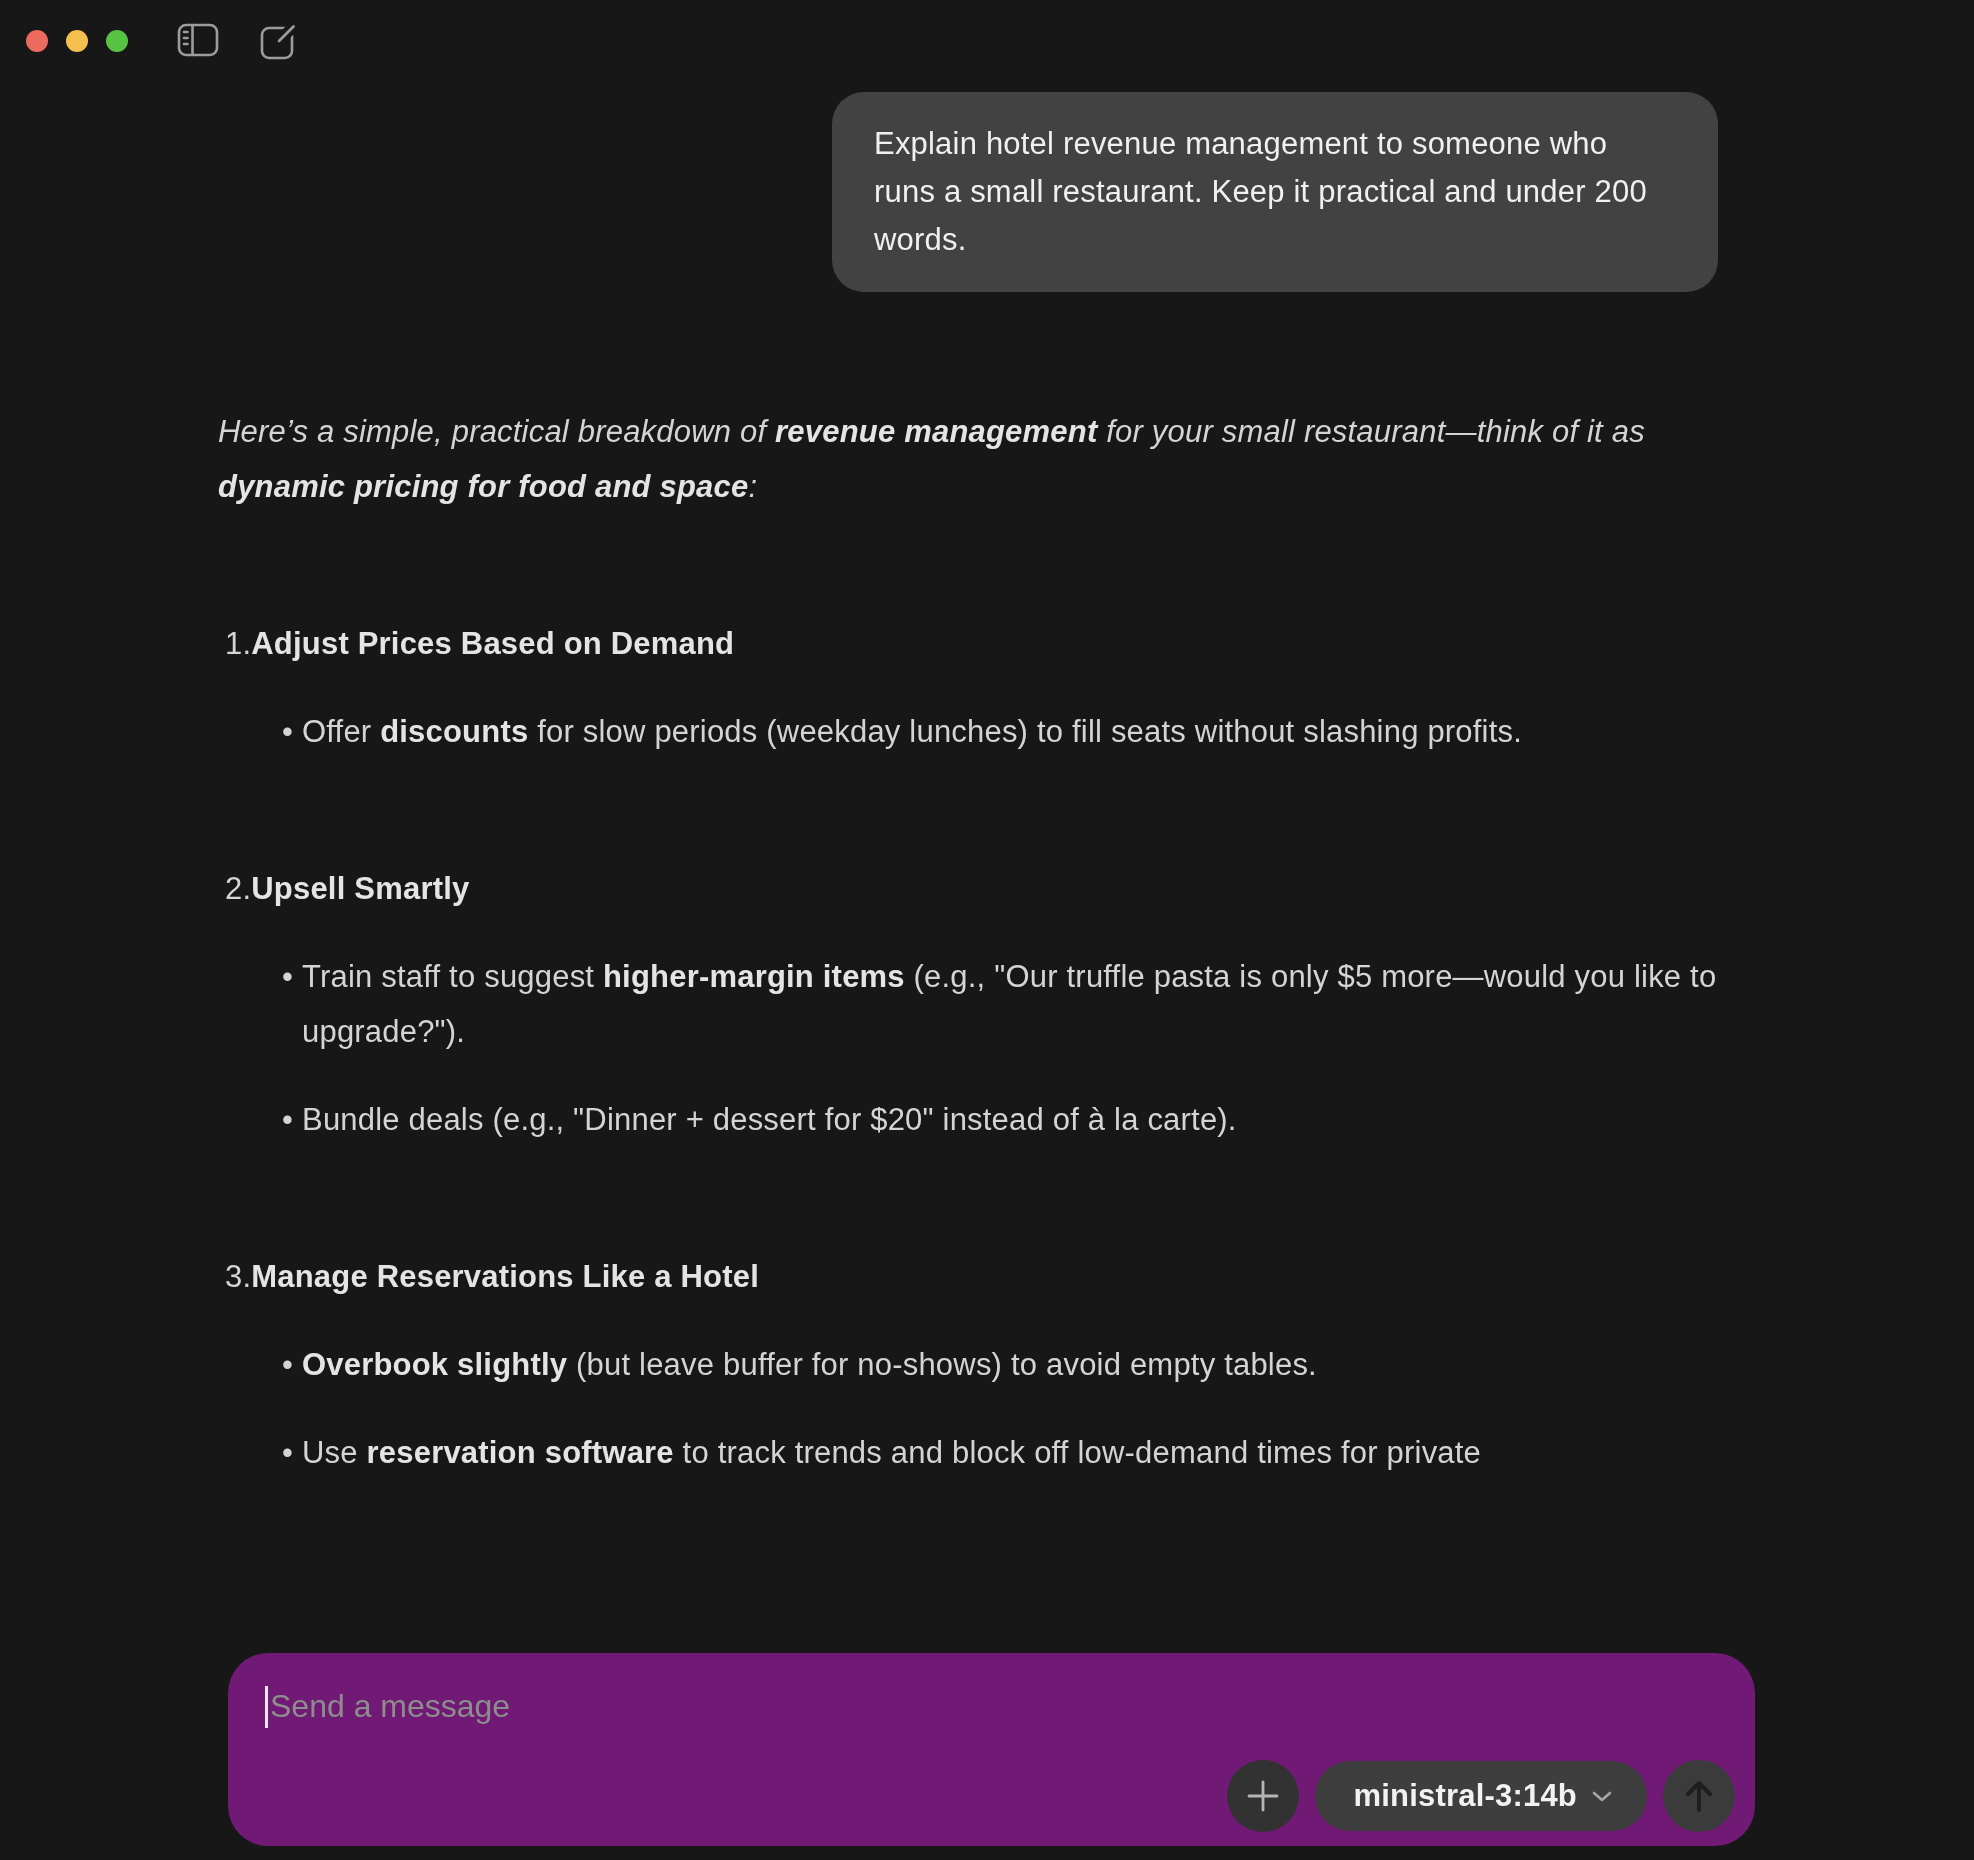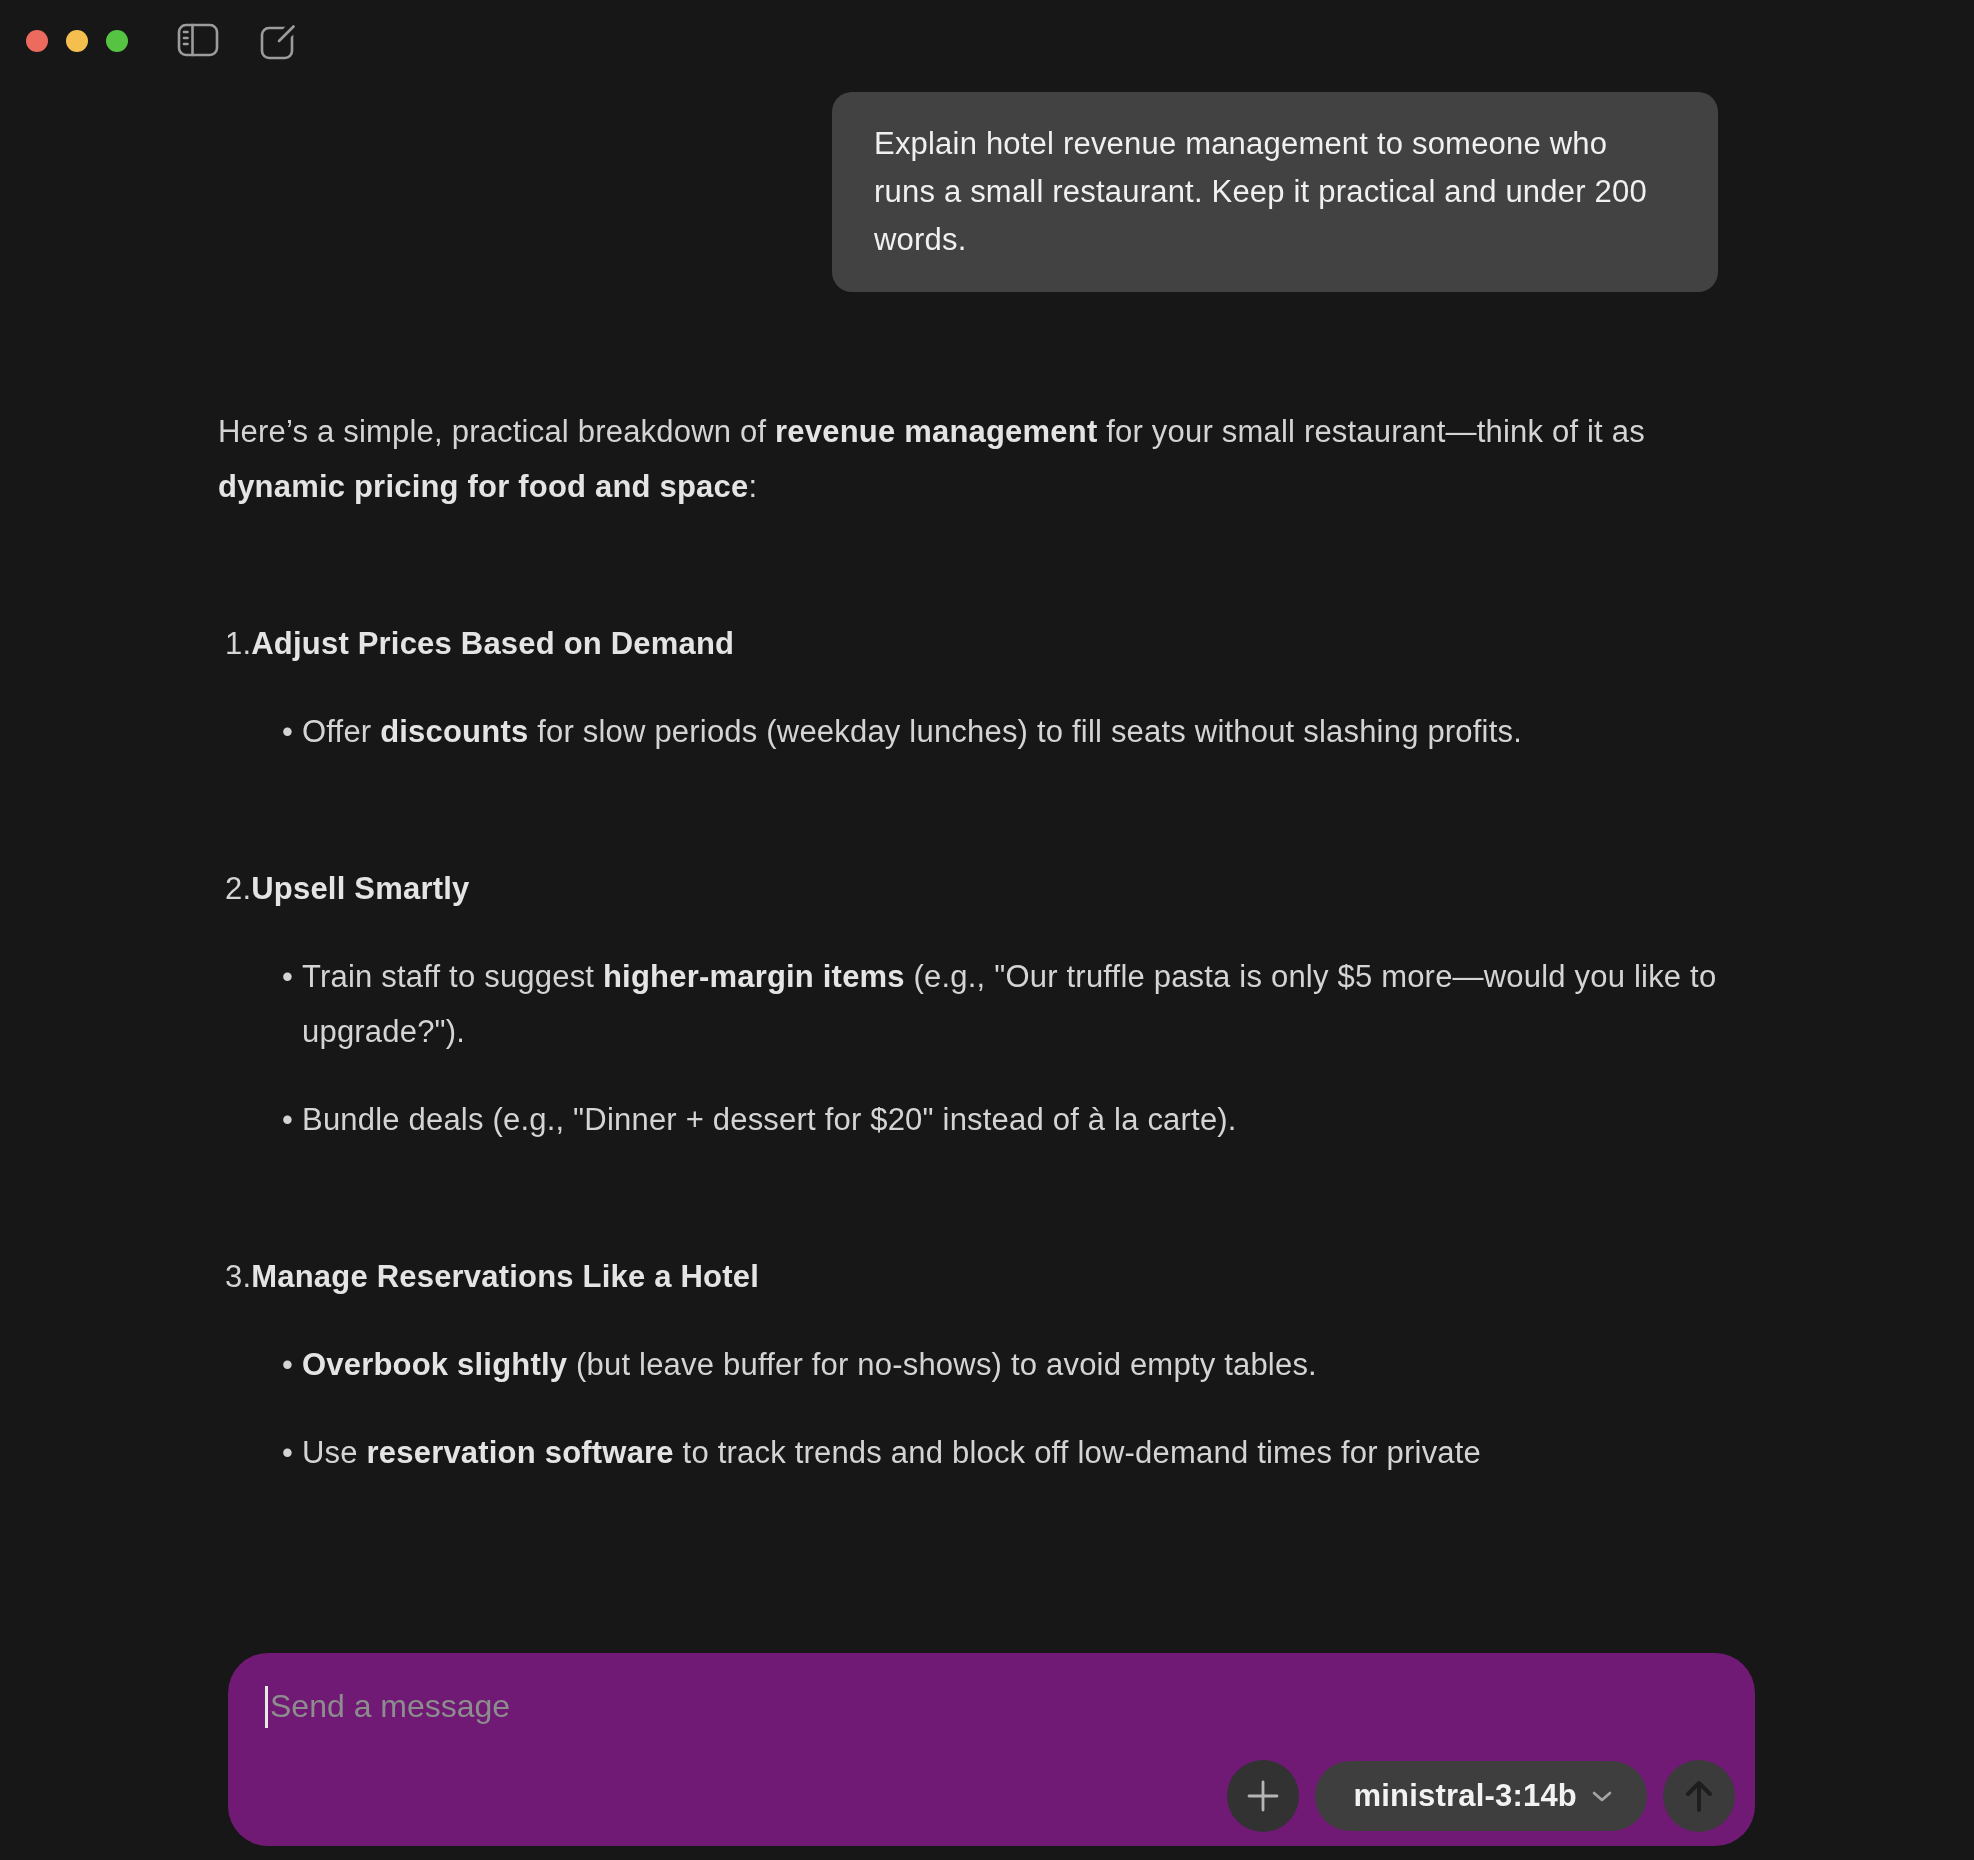--- a/index.html
+++ b/index.html
@@ -18,31 +18,31 @@
   .tb-icon { position: absolute; top: 22px; color: #9c9c9c; cursor: default; }
   .tb-icon svg { display: block; }
 
   
   .chat { position: absolute; left: 218px; top: 0; width: 1500px; }
 
   .user-row { display: flex; justify-content: flex-end; margin-top: 92px; }
   .user-bubble {
     background: #424242;
     color: #f0f0f0;
-    border-radius: 20px;
+    border-radius: 32px;
     padding: 28px 42px;
     max-width: 886px;
     font-size: 31px;
     line-height: 48px;
     letter-spacing: 0.2px;
   }
 
   .assistant { color: #d4d4d4; font-size: 31px; line-height: 55px; letter-spacing: 0.2px; }
   .assistant strong, .assistant h3 { font-weight: 700; color: #e4e4e4; }
-  .assistant .intro { margin-top: 112px; }
+  .assistant .intro { margin-top: 112px; font-style: italic; }
 
   .sec { margin-top: 102px; }
   .sec-head { display: flex; padding-left: 7px; }
   .sec-num { min-width: 23px; color: #d4d4d4; font-weight: 400; }
   .sec-title { font-size: 31px; line-height: 55px; }
 
   ul.bullets { list-style: none; margin-top: 6px; }
   ul.bullets li { position: relative; padding-left: 84px; margin-top: 33px; }
   ul.bullets li::before {
     content: "•";

